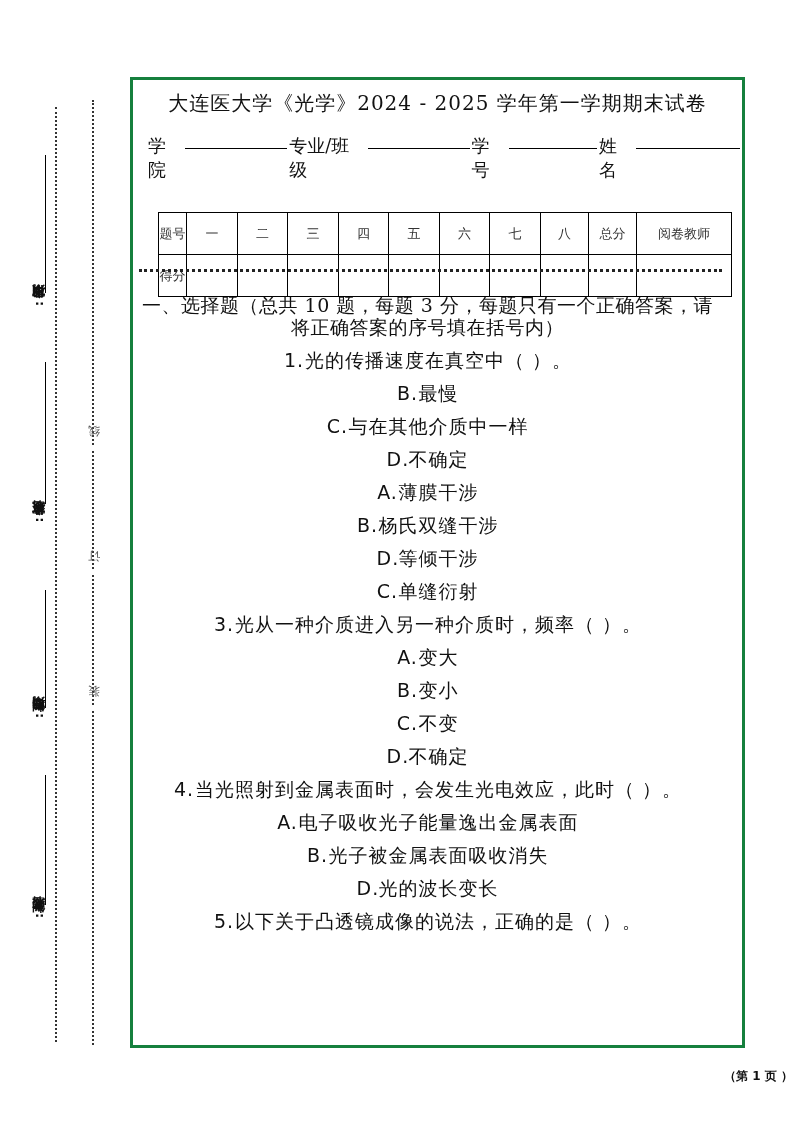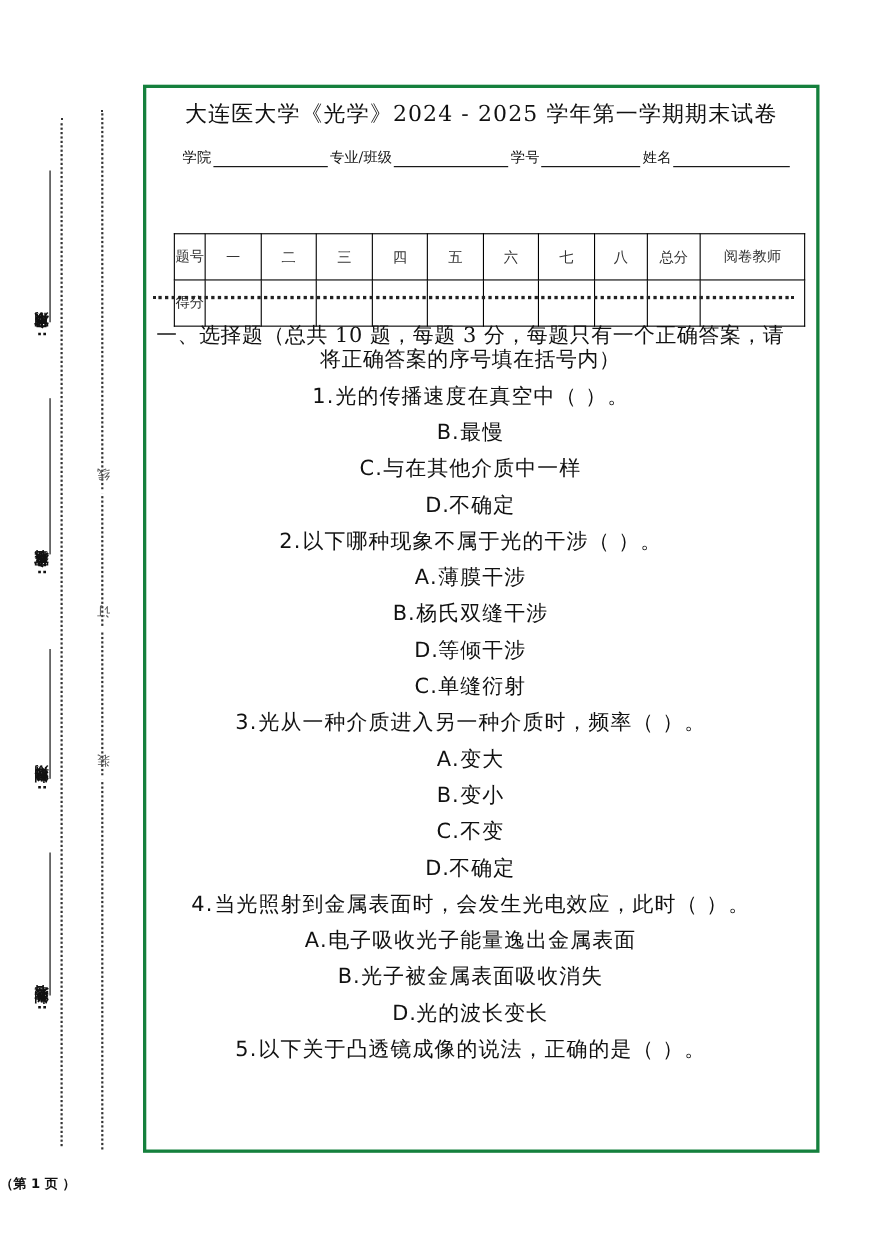--- a/index.html
+++ b/index.html
@@ -9,30 +9,30 @@
   .solid-v { position:absolute; width:0; border-left:1px solid #000; }
   .vlabel { position:absolute; font-family:"DejaVu Sans", sans-serif; font-weight:bold;
             font-size:13px; writing-mode:vertical-rl; transform:rotate(180deg);
             white-space:nowrap; letter-spacing:1px; }
   .bindchar { position:absolute; font-size:12px; color:#555; background:#fff;
               writing-mode:vertical-rl; transform:rotate(180deg); padding:2px 0; }
   .frame { position:absolute; left:130px; top:77px; width:615px; height:971px;
            border:3px solid #15803d; box-sizing:border-box; }
   .title { position:absolute; left:0; right:0; top:10px; text-align:center;
            font-size:20px; letter-spacing:1px; }
-  .info { position:absolute; left:33px; top:54px; font-size:13px; display:flex; align-items:flex-end; }
+  .info { position:absolute; left:15px; top:54px; font-size:18px; display:flex; align-items:flex-start; }
   .info .blank { display:inline-block; border-bottom:1px solid #000; height:14px; margin:0 2px; }
   table.score { position:absolute; left:25px; top:96px; border-collapse:collapse; font-size:13px;margin-top:36px; }
   table.score td { border:1px solid #000; text-align:center; color:#333; padding:0; }
   .dotsep { position:absolute; left:6px; right:20px; top:189px; border-top:3px dotted #222; }
   .content { position:absolute; left:6px; top:214px; right:26px; font-size:19px;text-align:center; }
   .section { line-height:22px; letter-spacing:0.5px; margin-bottom:11px; }
   .line { height:33px; line-height:22px; letter-spacing:1px; }
   .line .lbl { font-family:"DejaVu Sans", sans-serif; display:inline-block; width:22px; }
-  .footer { position:absolute; top:1068px; left:0; right:0; text-align:left;
+  .footer { position:absolute; top:1068px; left:0; right:0; text-align:right;
             font-family:"DejaVu Sans", sans-serif; font-weight:bold; font-size:12px; }
 </style>
 </head>
 <body>
 
 <div class="vline" style="left:55px; top:107px; height:935px;"></div>
 <div class="vline" style="left:92px; top:100px; height:945px;"></div>
 
 <div class="solid-v" style="left:45px; top:155px; height:138px;"></div>
 <div class="vlabel" style="left:30px; top:300px;">审核日期:</div>
@@ -95,21 +95,20 @@
   <div class="dotsep"></div>
 
   <div class="content">
     <div class="section">一、选择题（总共 10 题，每题 3 分，每题只有一个正确答案，请将正确答案的序号填在括号内）</div>
 
     <div class="line"><span class="lbl">1.</span><span>光的传播速度在真空中（  ）。</span></div>
     <div class="line"><span class="lbl">B.</span><span>最慢</span></div>
     <div class="line"><span class="lbl">C.</span><span>与在其他介质中一样</span></div>
     <div class="line"><span class="lbl">D.</span><span>不确定</span></div>
 
-    <div class="line"><span class="lbl">2.</span><span>以下哪种现象不属于光的干涉（  ）。</span></div>
     <div class="line"><span class="lbl">A.</span><span>薄膜干涉</span></div>
     <div class="line"><span class="lbl">B.</span><span>杨氏双缝干涉</span></div>
     <div class="line"><span class="lbl">D.</span><span>等倾干涉</span></div>
     <div class="line"><span class="lbl">C.</span><span>单缝衍射</span></div>
 
     <div class="line"><span class="lbl">3.</span><span>光从一种介质进入另一种介质时，频率（  ）。</span></div>
     <div class="line"><span class="lbl">A.</span><span>变大</span></div>
     <div class="line"><span class="lbl">B.</span><span>变小</span></div>
     <div class="line"><span class="lbl">C.</span><span>不变</span></div>
     <div class="line"><span class="lbl">D.</span><span>不确定</span></div>

